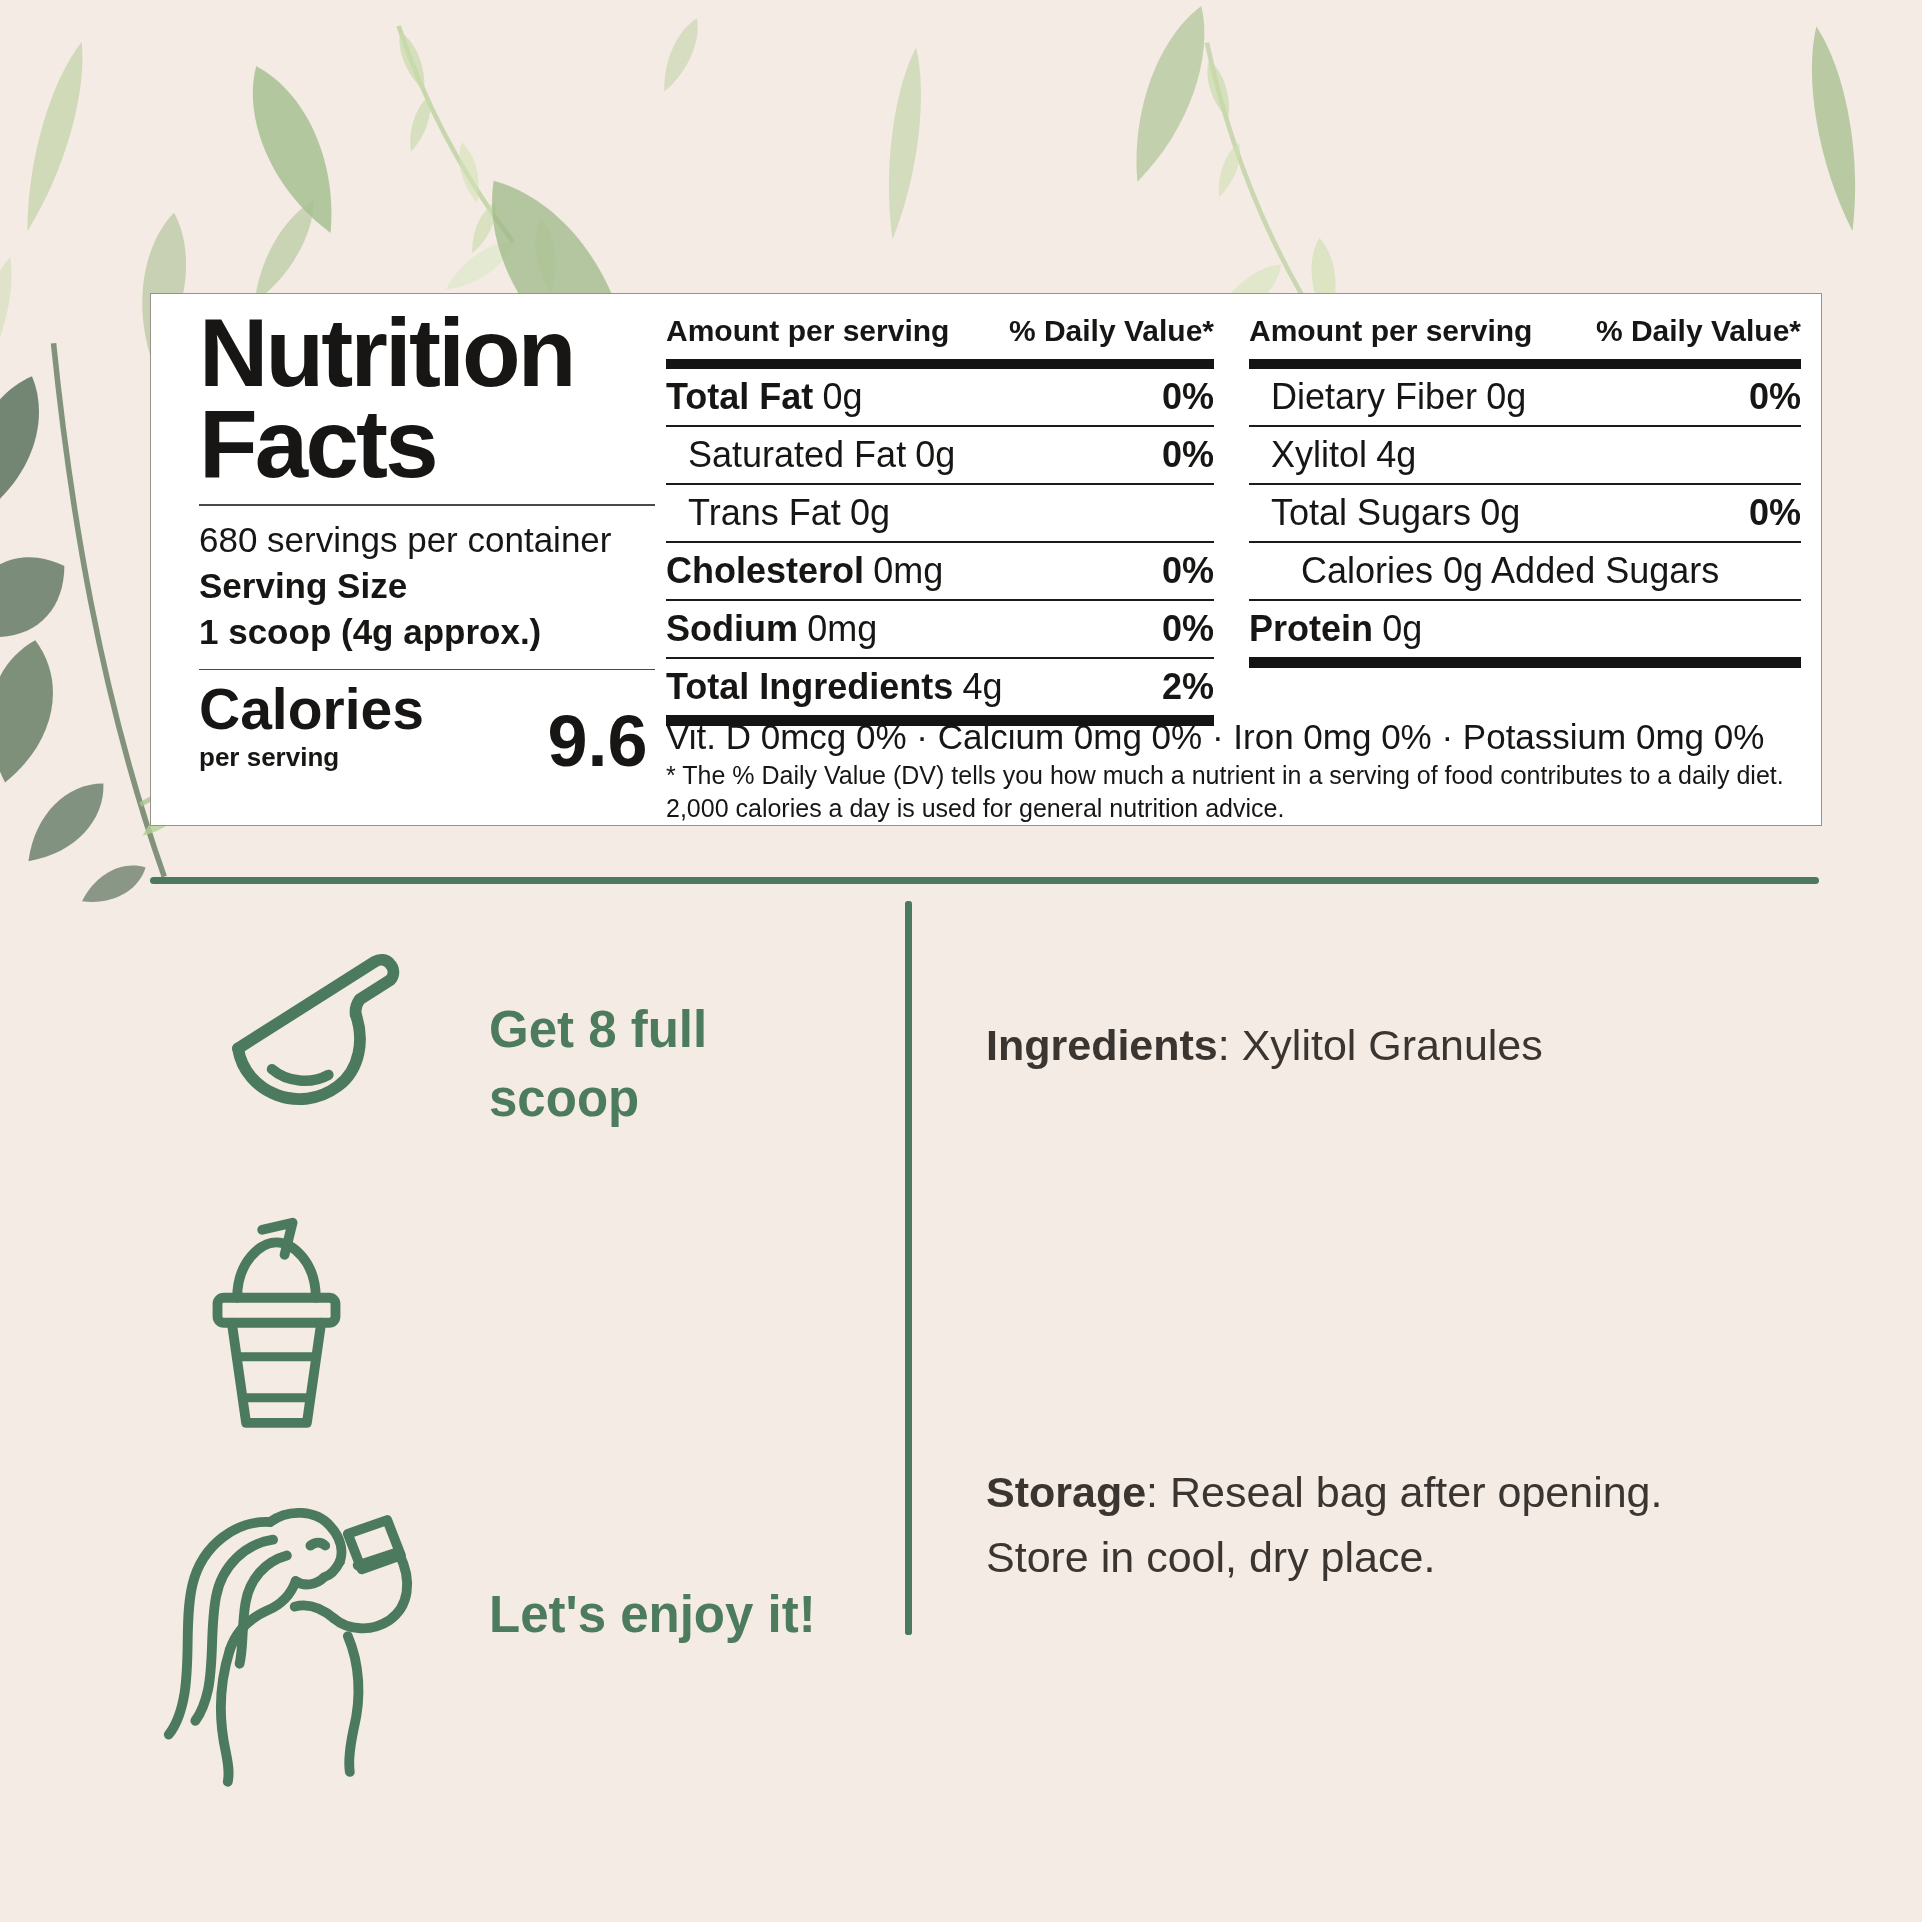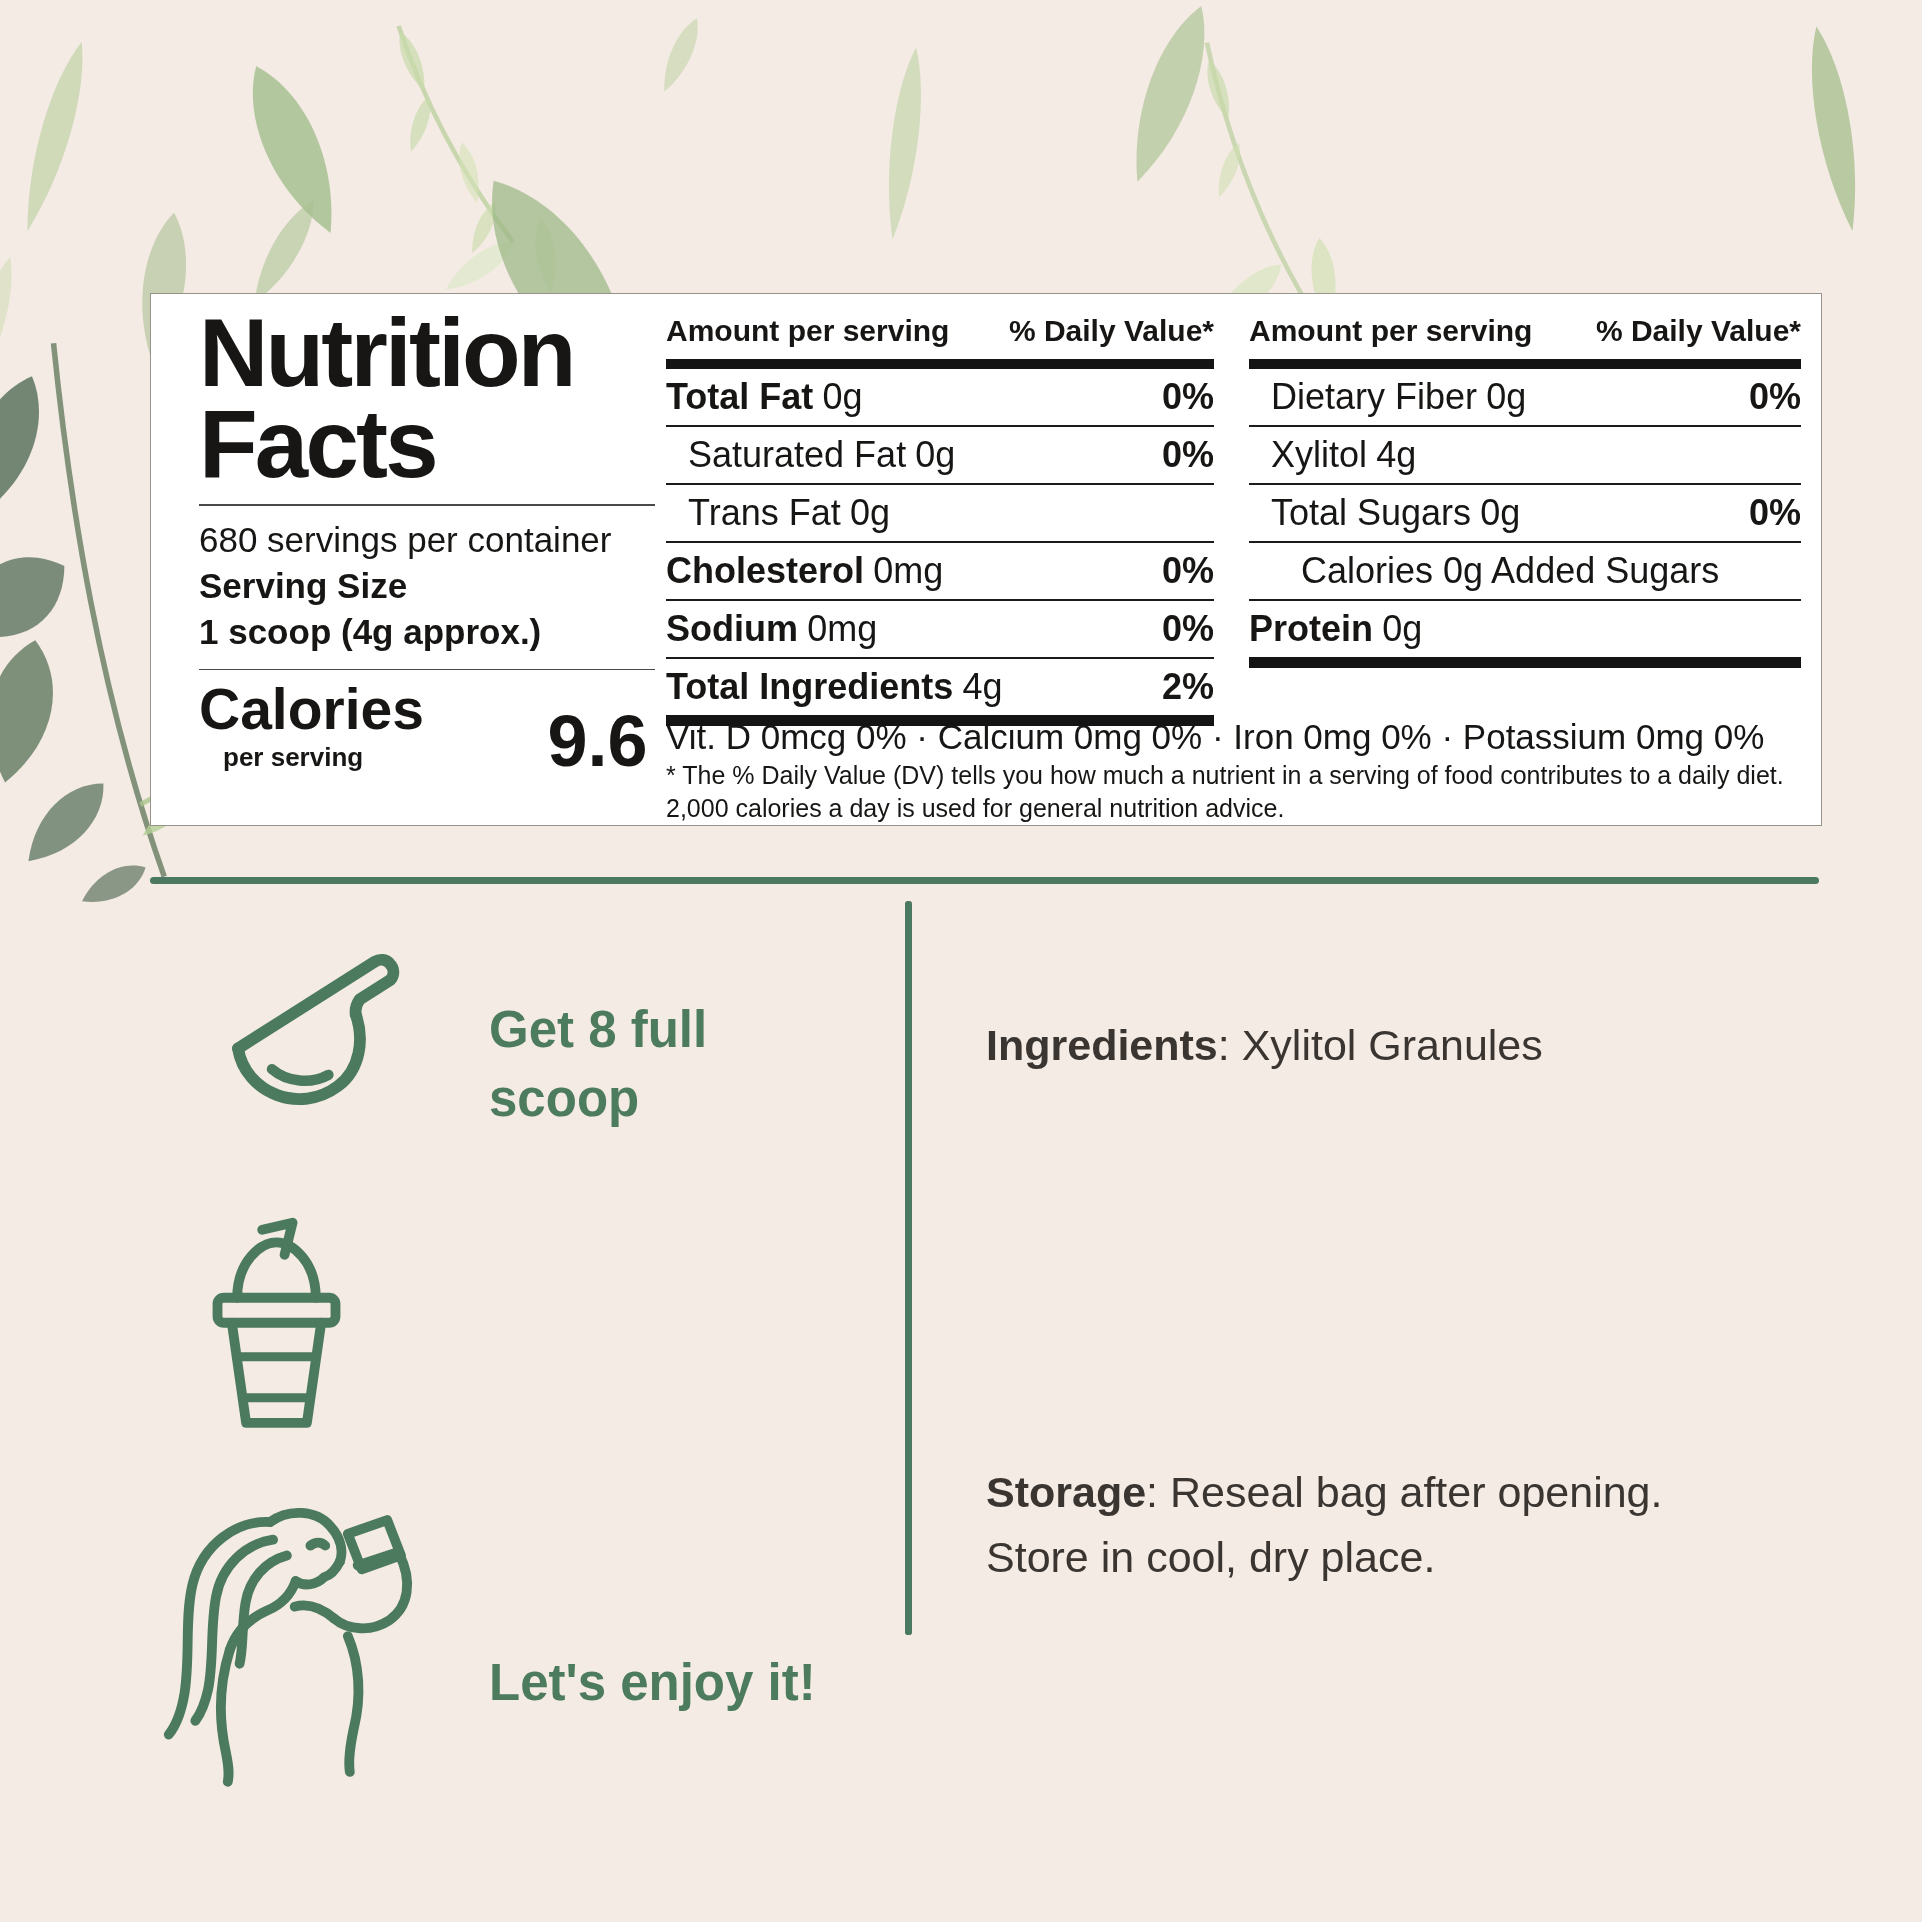--- a/index.html
+++ b/index.html
@@ -18,21 +18,21 @@
   }
   .col1{position:absolute; left:48px; top:13px; width:456px;}
   .nf-title{font-size:96px; font-weight:700; line-height:.95; letter-spacing:-2.8px;}
   .rule{height:1.8px; background:#4a4a4a; margin:14.8px 0 11px 0;}
   .rule2{height:1.8px; background:#4a4a4a; margin:13px 0 0 0;}
   .serv{font-size:35px; line-height:1.32;}
   .ssl{font-size:35px; font-weight:700; line-height:1.32;}
   .ssv{font-size:35px; font-weight:700; line-height:1.32;}
   .cal-row{display:flex; justify-content:space-between; align-items:flex-end; margin-top:11px;}
   .cal-label{font-size:57px; font-weight:700; line-height:1;}
-  .cal-sub{font-size:26px; font-weight:700; margin-top:3.7px;margin-left:24px;}
+  .cal-sub{font-size:26px; font-weight:700; margin-top:3.7px;}
   .cal-val{font-size:72px; font-weight:700; line-height:.88; padding-right:7.4px;}
   .ncol{position:absolute; top:13px;}
   .ncol.c2{left:515px; width:548px;}
   .ncol.c3{left:1098px; width:552px;}
   .nhead{display:flex; justify-content:space-between; font-size:30px; font-weight:700; padding:7.4px 0 11px 0;}
   .thickbar{height:10px; background:#141414;}
   .thickbar.bot{height:11px;}
   .nrow{display:flex; justify-content:space-between; align-items:center; height:56px;
         border-bottom:2.3px solid #1b1b1b; font-size:36px;}
   .nrow.noline{border-bottom:none;}
@@ -46,21 +46,21 @@
   .micro{position:absolute; left:515px; top:423px; width:1157px; font-size:35px; white-space:nowrap;}
   .footnote{position:absolute; left:515px; top:465px; width:1159px; font-size:25px; line-height:1.3;}
   
   .hdivider{position:absolute; left:150px; top:877px; width:1669px; height:7.4px;
             background:#4a7860; border-radius:3.7px;}
   .vdivider{position:absolute; left:905px; top:901px; width:6.5px; height:734px;
             background:#4a7860; border-radius:2.8px;}
   .step-text{position:absolute; color:#4c7b5e; font-weight:700; font-size:51px; line-height:1.36;}
   .t1{left:489px; top:995px; width:305px;}
   .t2{left:489px; top:1270px; width:443px;}
-  .t3{left:489px; top:1648px; width:572px;}
+  .t3{left:489px; top:1580px; width:572px;}
   .icon{position:absolute;}
   .detail{position:absolute; color:#3a3531; font-size:43px; line-height:1.5;}
   .ing{left:986px; top:1013px; width:812px;}
   .sto{left:986px; top:1460px; width:775px;}
   .dlbl{font-weight:700;}
 </style>
 </head>
 <body>
 
 <div id="page">

